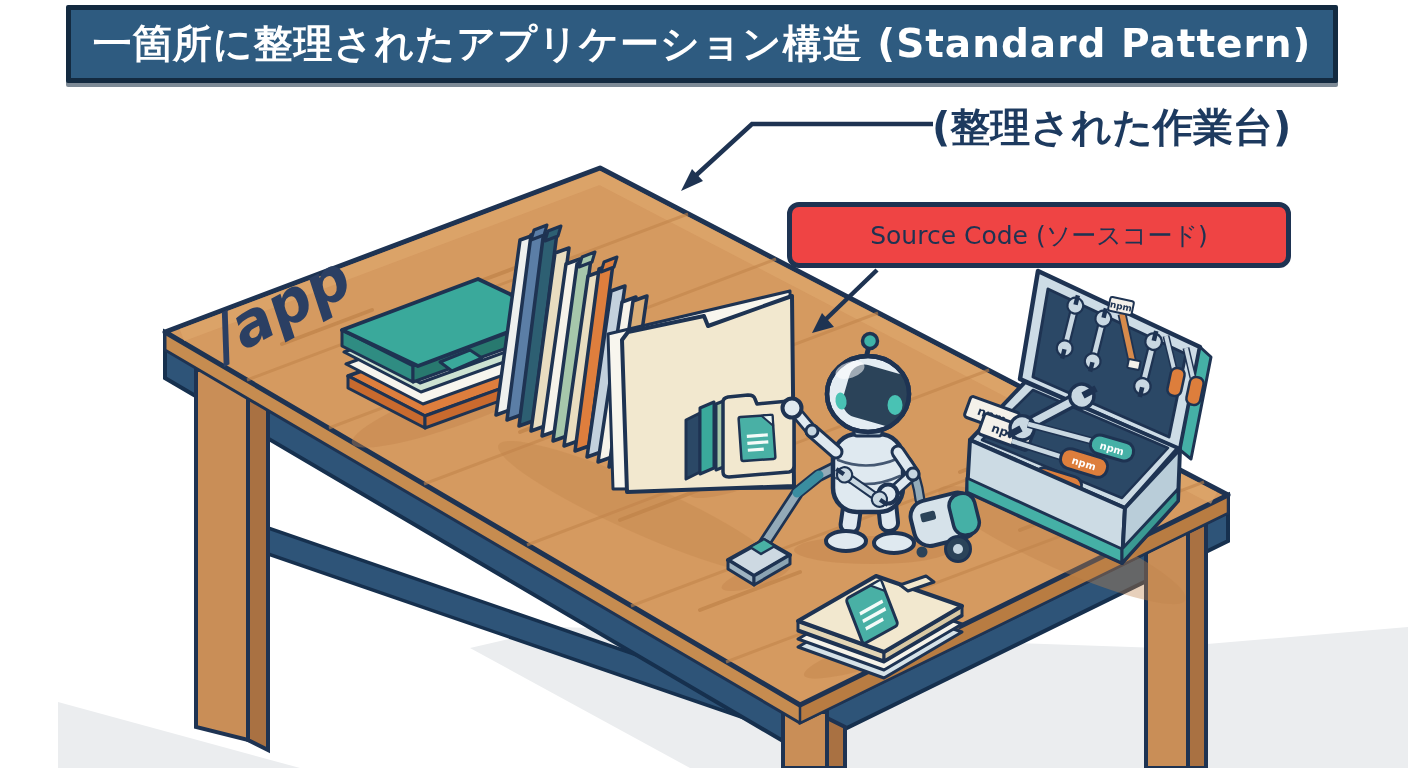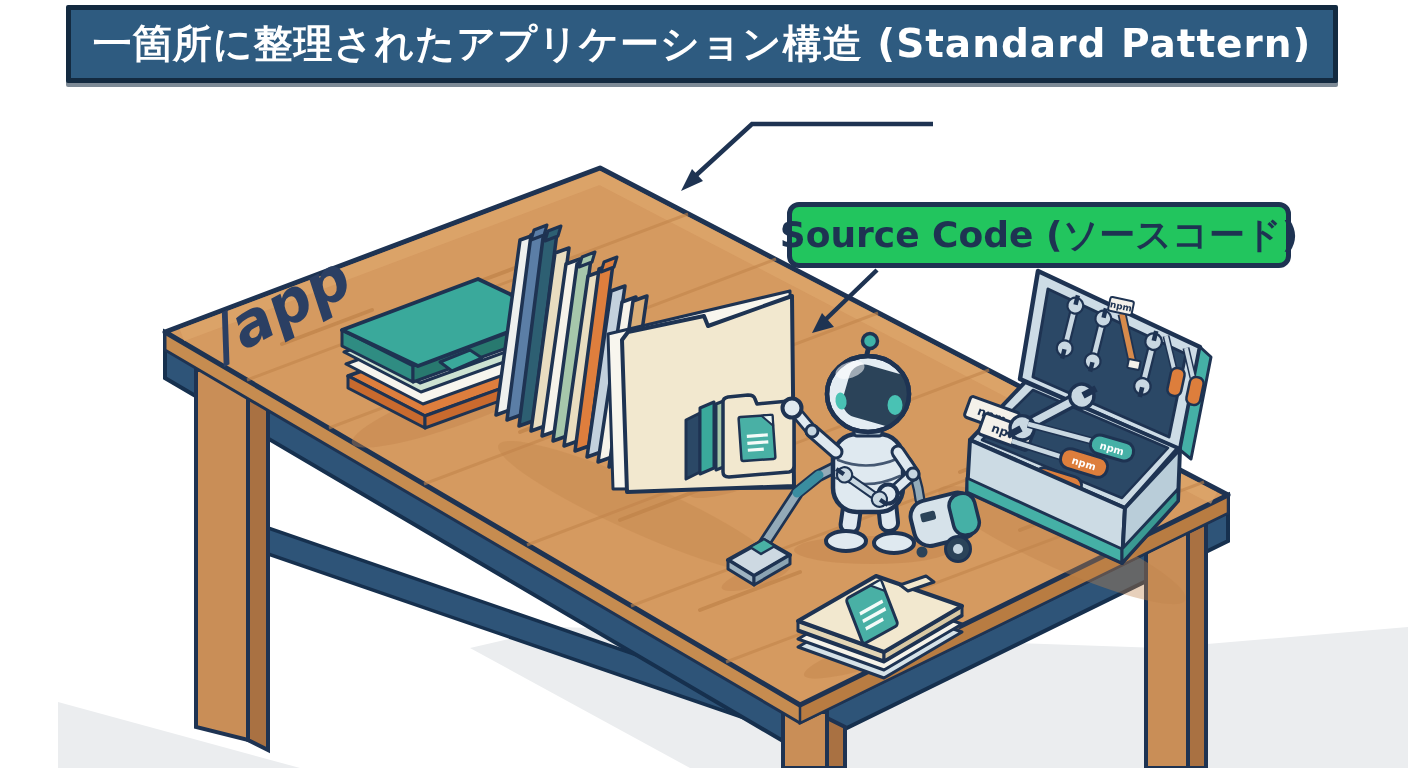--- a/index.html
+++ b/index.html
@@ -7,23 +7,23 @@
          font-family:"DejaVu Sans","Liberation Sans",sans-serif;}
   #scene{position:absolute;left:0;top:0;}
   .banner{position:absolute;left:66px;top:5px;width:1262px;height:68px;
           background:#2e5b80;border:5px solid #132a40;border-radius:2px;
           box-shadow:0 4px 0 rgba(19,42,64,.55);
           display:flex;align-items:center;justify-content:center;
           color:#ffffff;font-size:39px;font-weight:800;letter-spacing:1px;white-space:nowrap;}
   .note{position:absolute;left:932px;top:100px;width:472px;
         color:#1d3a5f;font-size:40px;font-weight:800;white-space:nowrap;}
   .srclabel{position:absolute;left:787px;top:202px;width:494px;height:56px;
-        background:#22c55e;border:5px solid #1e3352;border-radius:12px;
+        background:#ef4444;border:5px solid #1e3352;border-radius:12px;
         display:flex;align-items:center;justify-content:center;
-        color:#1e3352;font-size:36px;font-weight:700;white-space:nowrap;}
+        color:#1e3352;font-size:25px;font-weight:400;white-space:nowrap;}
   .npmtxt{font-weight:bold;font-family:"DejaVu Sans","Liberation Sans",sans-serif;}
 </style>
 </head>
 <body>
 
 <div id="stage">
 
 <svg id="scene" width="1408" height="768" viewBox="0 0 1408 768">
   <defs>
     <g id="wrench">
@@ -321,15 +321,16 @@
     <path d="M 933,124 L 752,124 L 692,179" fill="none" stroke="#1e3352" stroke-width="4.5"></path>
     <polygon points="681,191 703,181 692,169" fill="#1e3352"></polygon>
     <path d="M 877,270 L 823,322" fill="none" stroke="#1e3352" stroke-width="4.5"></path>
     <polygon points="812,333 834,327 822,313" fill="#1e3352"></polygon>
   </g>
 </svg>
 
 <div class="banner">
   <span>一箇所に整理されたアプリケーション構造 (Standard Pattern)</span>
 </div>
+<div class="note">(整理された作業台)</div>
 <div class="srclabel">Source Code (ソースコード)</div>
 
 </div>
 
 </body></html>

